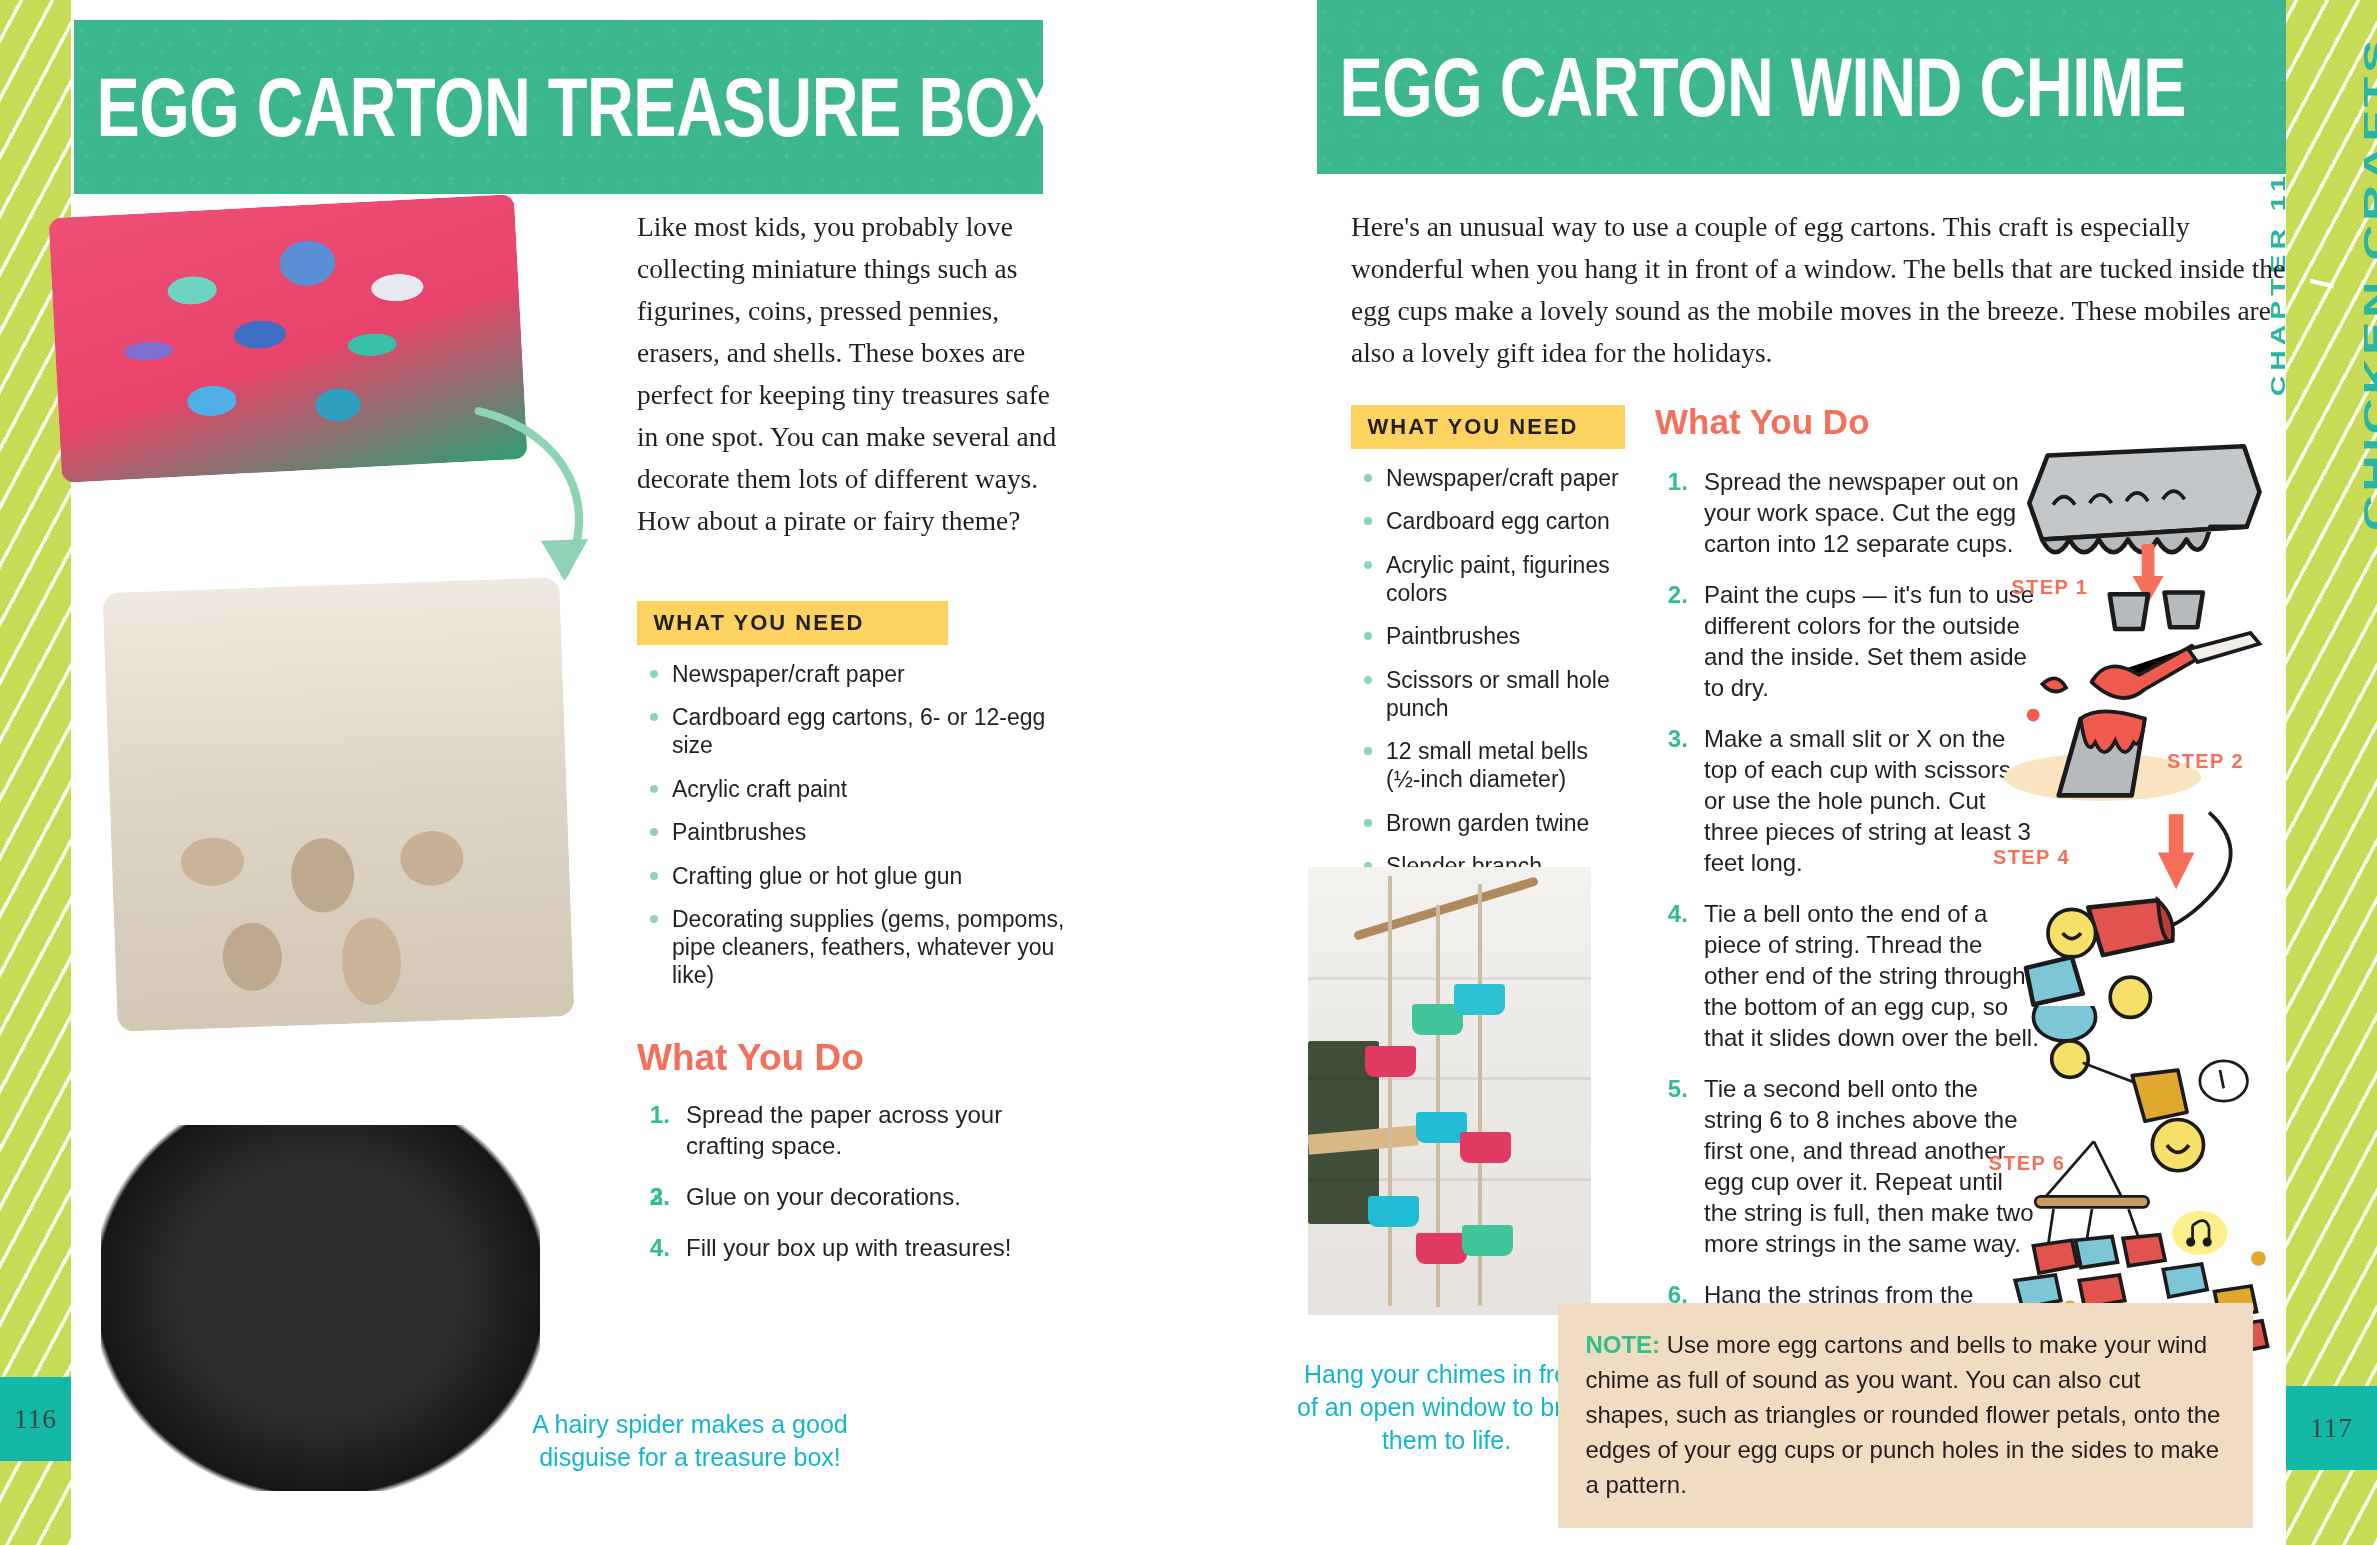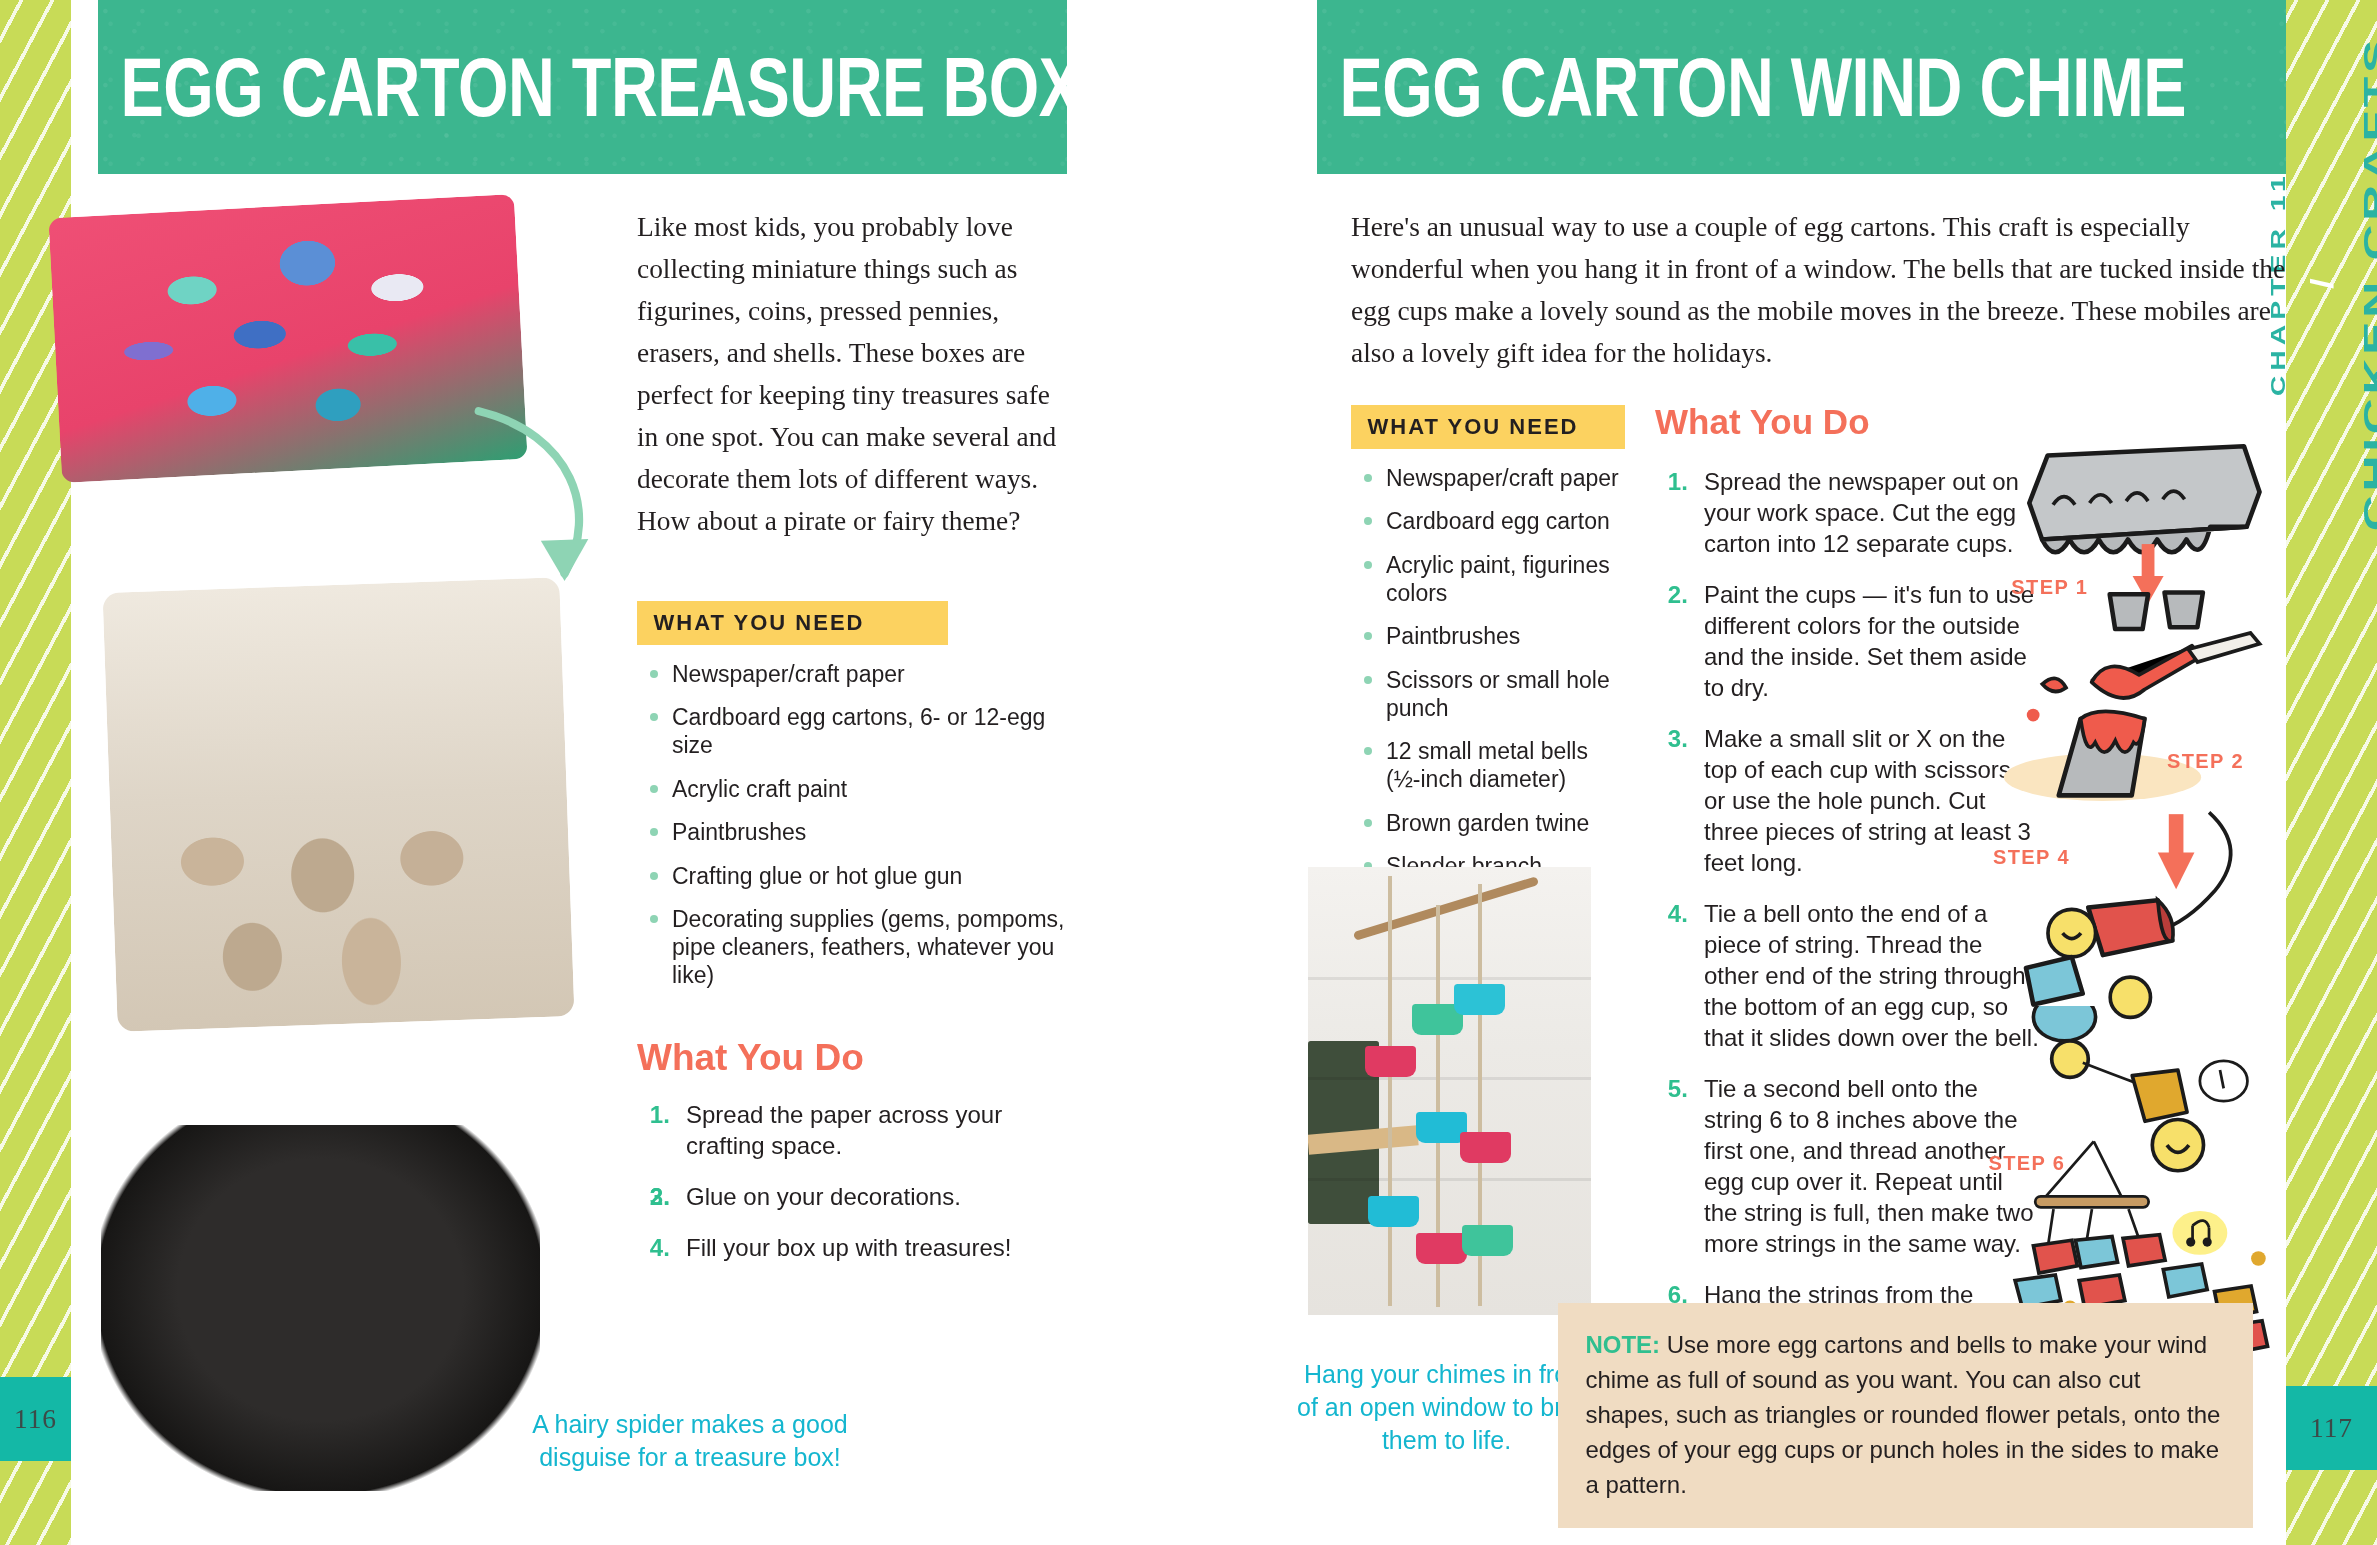--- a/index.html
+++ b/index.html
@@ -63,21 +63,21 @@
   .band{
     position:absolute;top:0;height:174px;
     background:#3cb68f;
     background-image:
       radial-gradient(circle at 20% 30%, rgba(255,255,255,.07) 0 1.8px, transparent 2.7px),
       radial-gradient(circle at 70% 60%, rgba(255,255,255,.06) 0 1.8px, transparent 2.7px),
       radial-gradient(circle at 45% 85%, rgba(255,255,255,.05) 0 1.8px, transparent 2.7px);
     background-size:37px 37px, 52px 52px, 28px 28px;
     display:flex;align-items:center;
   }
-  .band.l{left:98px;width:969px;}
+  .band.l{left:74px;width:969px;margin-top:20px;}
   .band.r{left:1317px;width:969px;}
   .band h1{
     margin:0;padding:0 0 0 24px;color:#fff;
     font-family:"Liberation Sans", sans-serif;
     font-weight:bold;font-size:69px;letter-spacing:-0.5px;
     transform:scaleX(.94) scaleY(1.22);transform-origin:left center;
     white-space:nowrap;
   }
 
   

